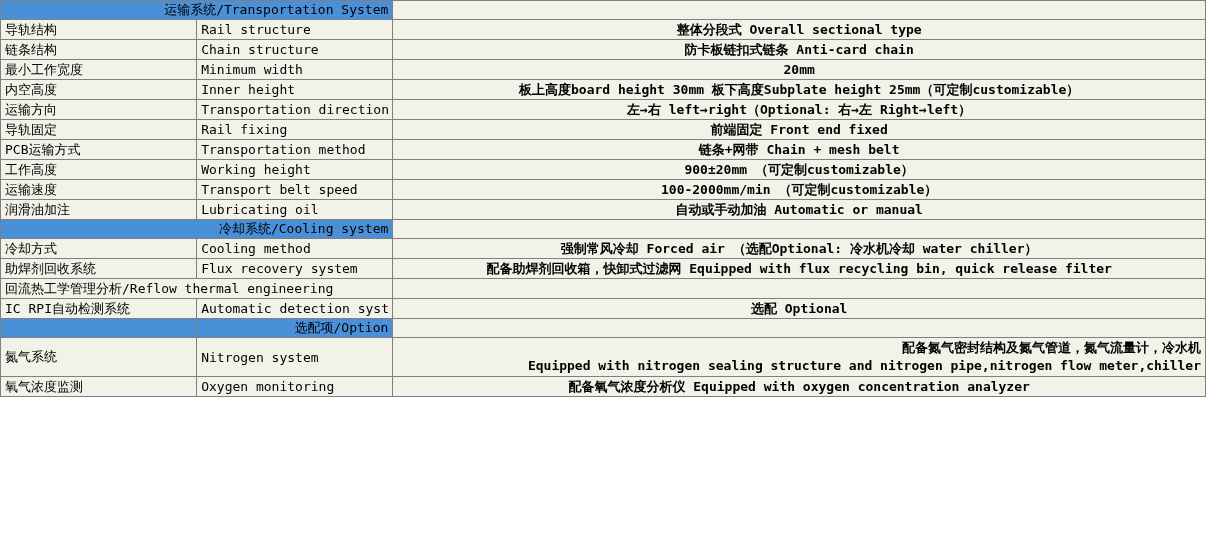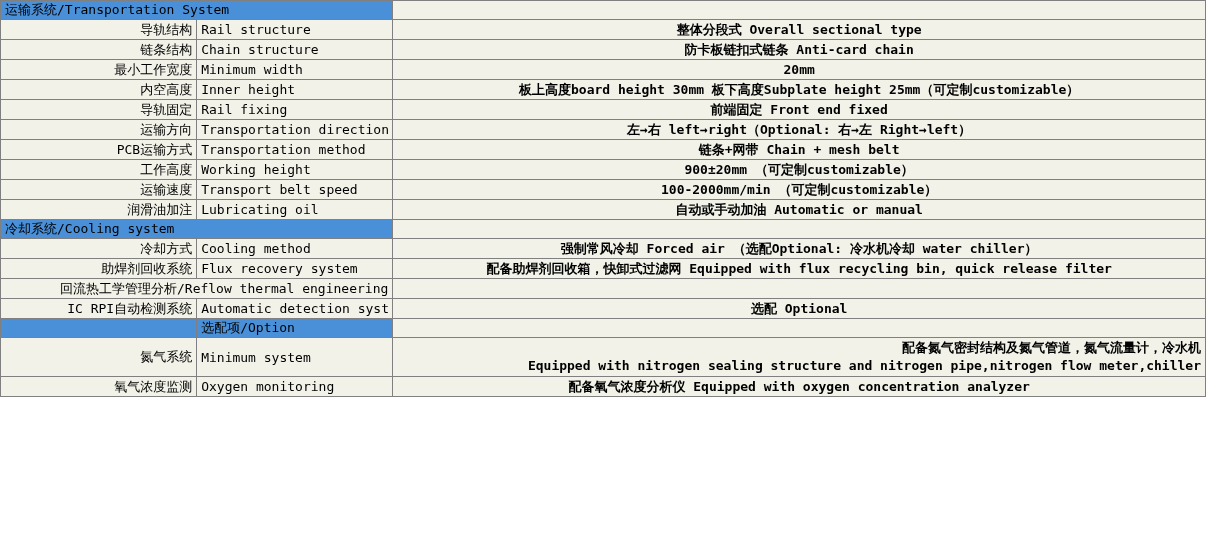--- a/index.html
+++ b/index.html
@@ -24,36 +24,36 @@
     vertical-align: middle;
     background: #f2f2e9;
     overflow: hidden;
     white-space: nowrap;
   }
   col.c1 { width: 196px; }
   col.c2 { width: 196px; }
   col.c3 { width: 812px; }
 
   td.cn {
-    text-align: right;
+    text-align: left;
     padding-left: 6px;
   }
   td.en {
     text-align: left;
     padding-left: 10px;
     margin-left: 24px;
   }
   td.val {
     text-align: center;
     font-weight: bold;
   }
   tr.section td {
     background: #4a90d9;
     color: #000000;
-    text-align: left;
+    text-align: right;
     font-weight: normal;
   }
   tr.section td.blank {
     background: #f2f2e9;
   }
   tr.tall td {
     height: 19px;
   }
   .two-line {
     white-space: normal;
@@ -99,30 +99,30 @@
       <td class="cn">最小工作宽度</td>
       <td class="en">Minimum width</td>
       <td class="val">20mm</td>
     </tr>
     <tr class="tall">
       <td class="cn">内空高度</td>
       <td class="en">Inner height</td>
       <td class="val">板上高度board height 30mm 板下高度Subplate height 25mm（可定制customizable）</td>
     </tr>
     <tr class="tall">
-      <td class="cn">导轨固定</td>
-      <td class="en">Rail fixing</td>
-      <td class="val">前端固定 Front end fixed</td>
-    </tr>
-    <tr class="tall">
       <td class="cn">运输方向</td>
       <td class="en">
           <span class="clip">Transportation direction</span>
         </td>
       <td class="val">左→右 left→right（Optional: 右→左 Right→left）</td>
+    </tr>
+    <tr class="tall">
+      <td class="cn">导轨固定</td>
+      <td class="en">Rail fixing</td>
+      <td class="val">前端固定 Front end fixed</td>
     </tr>
     <tr class="tall">
       <td class="cn">PCB运输方式</td>
       <td class="en">Transportation method</td>
       <td class="val">链条+网带 Chain + mesh belt</td>
     </tr>
     <tr class="tall">
       <td class="cn">工作高度</td>
       <td class="en">Working height</td>
       <td class="val">900±20mm （可定制customizable）</td>
@@ -168,21 +168,21 @@
       <td class="val">选配 Optional</td>
     </tr>
 
     <tr class="section">
       <td></td>
       <td>选配项/Option</td>
       <td class="blank"></td>
     </tr>
     <tr class="multi">
       <td class="cn">氮气系统</td>
-      <td class="en">Minimum system</td>
+      <td class="en">Nitrogen system</td>
       <td class="val">
         <div class="two-line">配备氮气密封结构及氮气管道，氮气流量计，冷水机</div>
         <div class="two-line">Equipped with nitrogen sealing structure and nitrogen pipe,nitrogen flow meter,chiller</div>
       </td>
     </tr>
     <tr class="tall">
       <td class="cn">氧气浓度监测</td>
       <td class="en">Oxygen monitoring</td>
       <td class="val">配备氧气浓度分析仪 Equipped with oxygen concentration analyzer</td>
     </tr>

